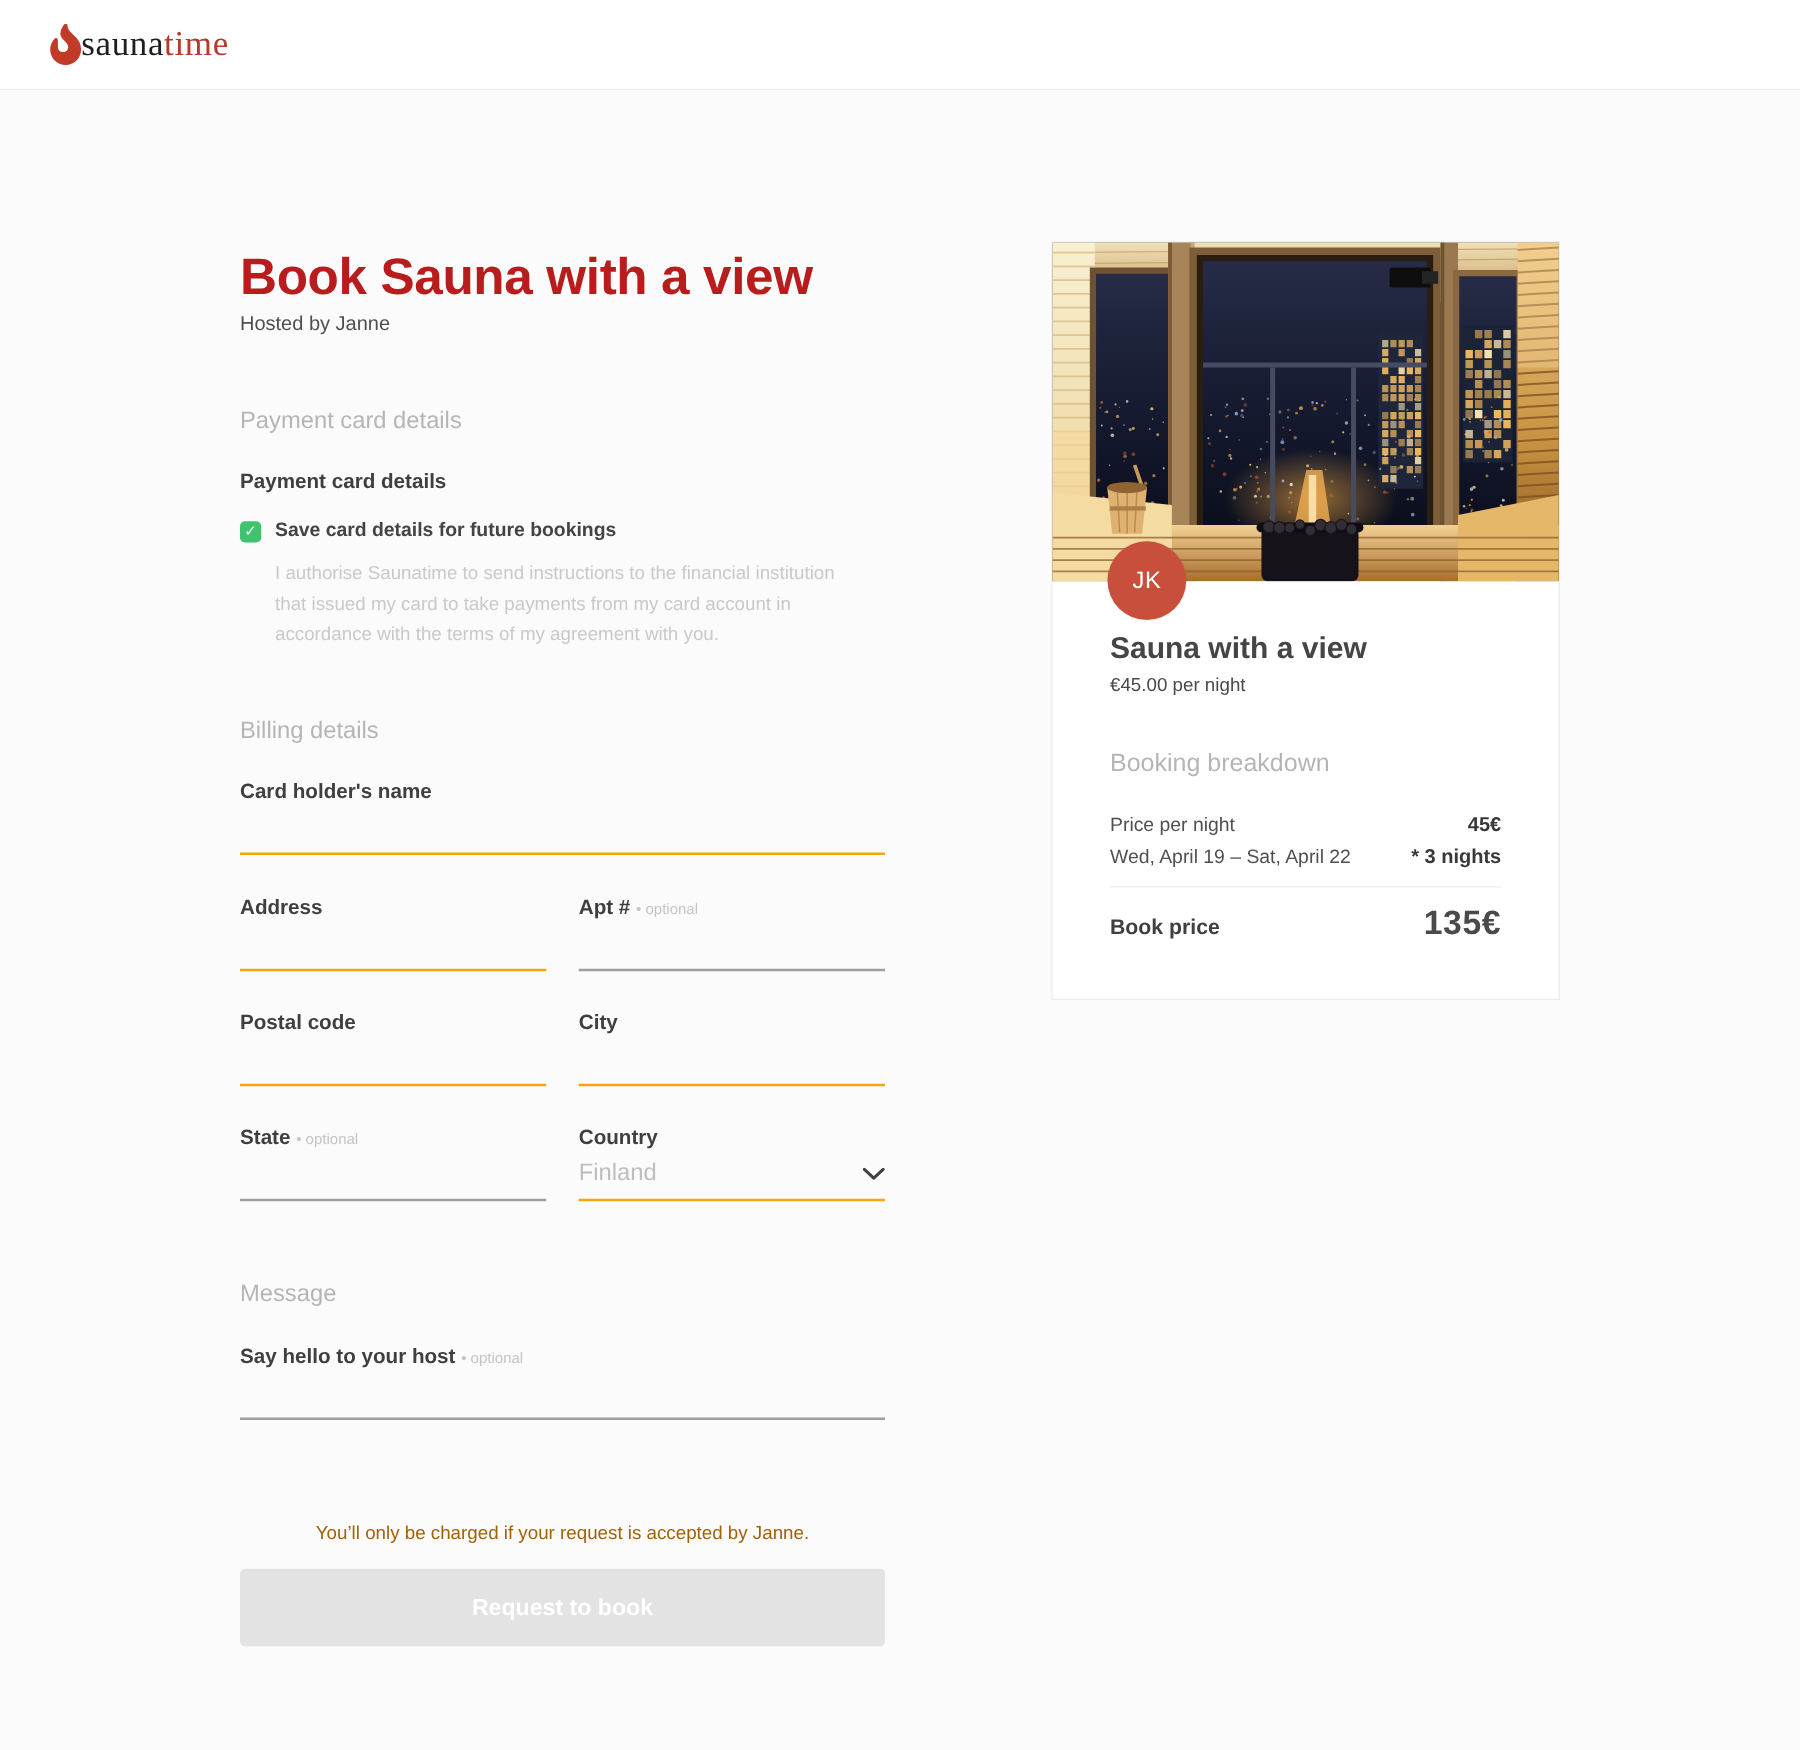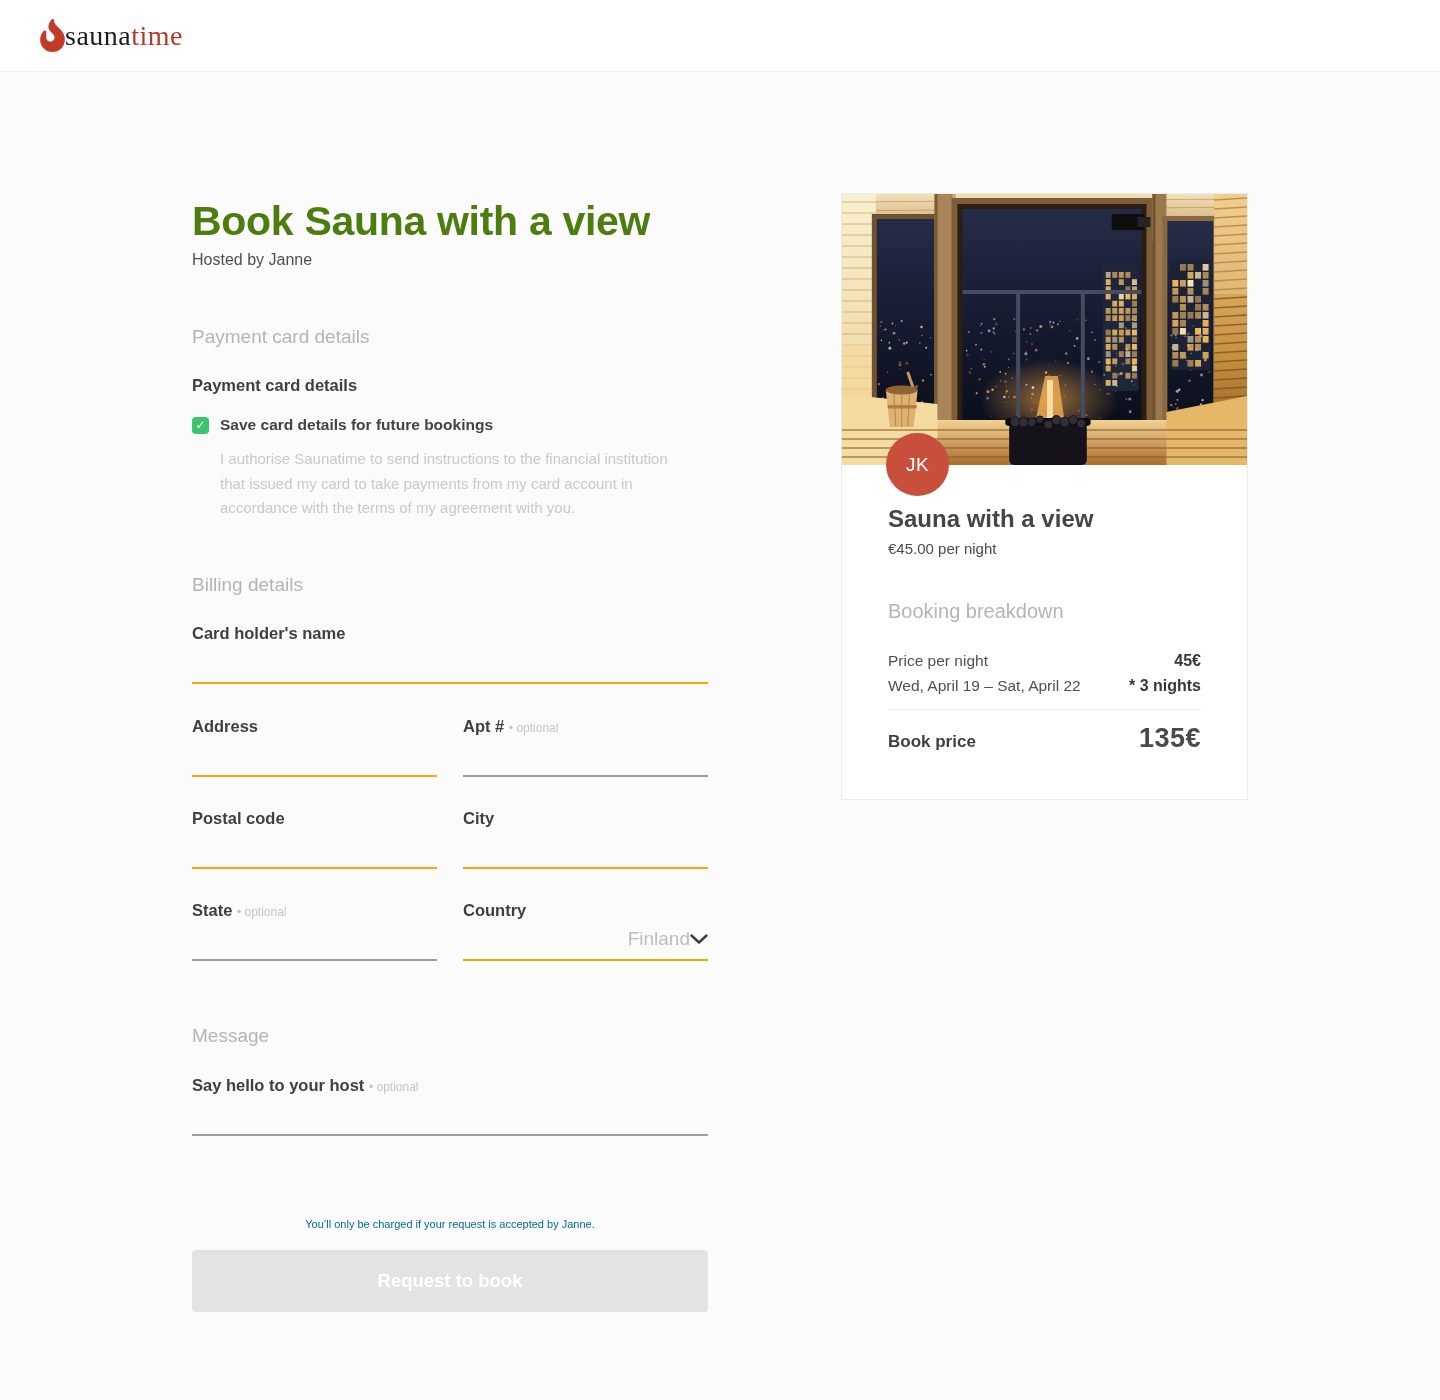--- a/index.html
+++ b/index.html
@@ -10,21 +10,21 @@
   
   .topbar { position:absolute; top:0; left:0; width:1440px; height:72px; background:#fff;
             border-bottom:1px solid #F1F1F1; display:flex; align-items:center; padding-left:40px; z-index:5; }
   .logo { display:flex; align-items:center; cursor:pointer; }
   .logo-word { font-family:"Liberation Serif","DejaVu Serif",serif; font-size:28px; letter-spacing:.5px; }
   .logo-word .w1 { color:#1E1E1E; }
   .logo-word .w2 { color:#B53A2B; }
 
   
   .left-col { position:absolute; left:192px; top:197px; width:516px; }
-  .page-title { font-size:41px; line-height:48px; font-weight:700; color:#4d7c0f; letter-spacing:-.3px; }
+  .page-title { font-size:41px; line-height:48px; font-weight:700; color:#b91c1c; letter-spacing:-.3px; }
   .page-subtitle { margin-top:6px; font-size:16px; color:#4F4F4F; }
   .section-header { font-size:19px; color:#B5B5B5; font-weight:400; }
   .payment-header { margin-top:57px; }
   .field-label { font-size:16.5px; font-weight:700; color:#3F3F3F; }
   .payment-label { margin-top:28px; }
   .opt { font-weight:400; color:#C4C4C4; font-size:12px;margin-top:31px; }
 
   .card-row { margin-top:5px; height:34px; display:flex; align-items:center; justify-content:space-between;
               border-bottom:2px solid #F6A50B; }
   .cc-icon { width:30px; height:21px; background:#DCE0EA; border-radius:3px; position:relative; flex:0 0 auto; }
@@ -43,26 +43,26 @@
   .auth-text { margin:13px 0 0 28px; width:462px; font-size:15px; line-height:24.5px; color:#C9C9C9; }
 
   .billing-header { margin-top:53px; }
   .cardholder-label { margin-top:28px; }
   .input-line { height:41px; border-bottom:2px solid #F6A50B; display:flex; align-items:center; }
   .input-line.gray { border-bottom-color:#9E9E9E; }
   .input-line input { width:100%; border:none; outline:none; background:transparent; font-size:18px; color:#474747; font-family:inherit; }
 
   .grid2 { margin-top:33px; display:grid; grid-template-columns:245px 245px; column-gap:26px; row-gap:32px; }
   .cell .field-label { display:block; }
-  .select-line { justify-content:flex-end; cursor:pointer; }
+  .select-line { justify-content:space-between; cursor:pointer; }
   .select-value { font-size:19px; color:#BDBDBD; }
 
   .message-header { margin-top:64px; }
   .message-label { margin-top:29px; }
-  .footer-note { margin-top:82px; text-align:center; font-size:11px; color:#0369a1; }
+  .footer-note { margin-top:82px; text-align:center; font-size:15px; color:#a16207; }
   .request-button { margin-top:20px; width:516px; height:62px; background:#E3E3E3; border:none; border-radius:4px;
                     color:#fff; font-size:18.5px; font-weight:700; font-family:inherit; cursor:not-allowed; }
 
   
   .listing-card { position:absolute; left:841px; top:193px; width:407px; height:607px; background:#fff;
                   border:1px solid #EBEBEB; }
   .photo { display:block; width:405px; height:271px; }
   .avatar { position:absolute; left:44px; top:239px; width:63px; height:63px; border-radius:50%;
             background:#C94F3D; color:#fff; font-size:19px; display:flex; align-items:center; justify-content:center;
             letter-spacing:.5px; box-shadow:0 0 0 1px rgba(0,0,0,.03); }

